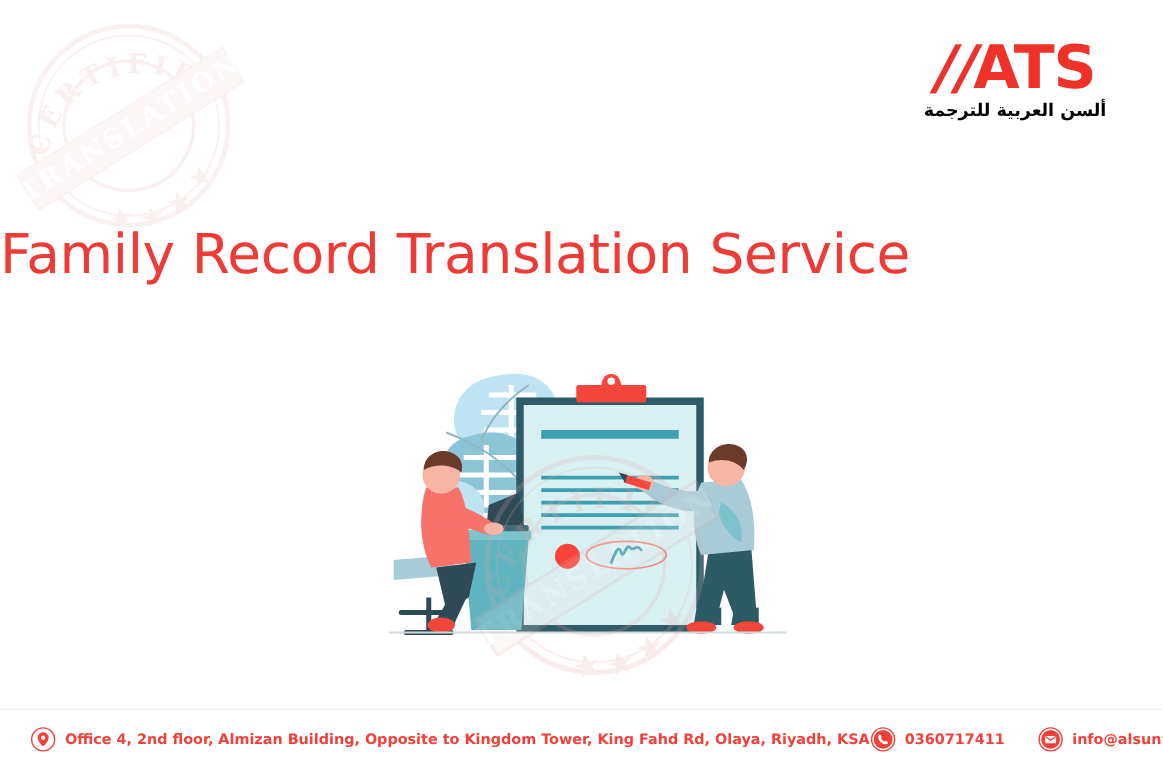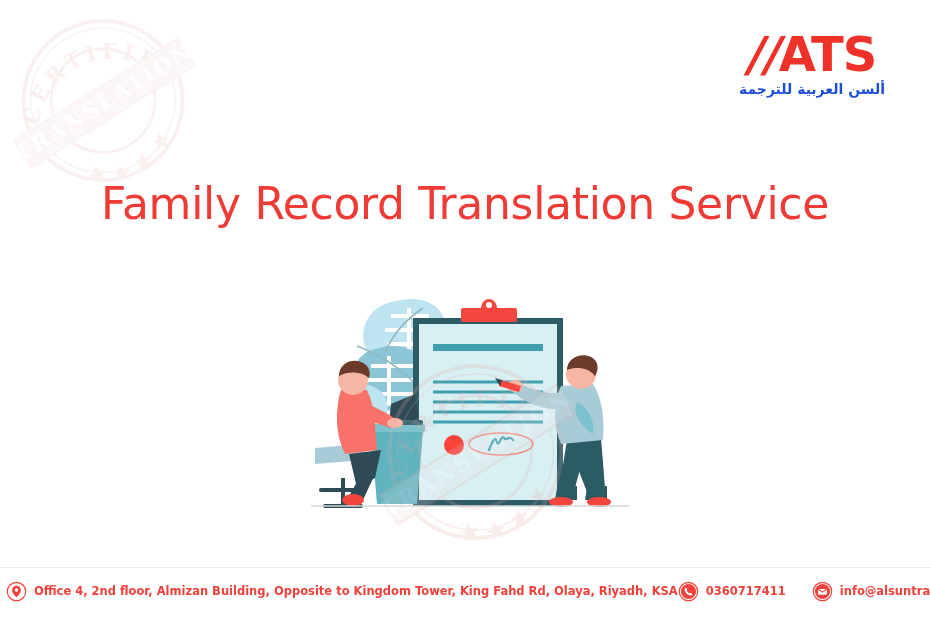--- a/index.html
+++ b/index.html
@@ -62,33 +62,33 @@
   }
   .logo-slash {
     display: inline-block;
     transform: skewX(-12deg);
     margin-right: -2px;
   }
   .logo-ar {
     margin-top: 4px;
     font-size: 14px;
     font-weight: bold;
-    color: #1d4ed8;
+    color: #000000;
     direction: rtl;
     font-family: "DejaVu Sans", sans-serif;
     letter-spacing: 0px;
   }
 
   
   .title {
     position: absolute;
     left: 0;
     right: 0;
     top: 178px;
-    text-align: center;
+    text-align: left;
     font-size: 44px;
     color: #ef3b36;
     font-family: "DejaVu Sans", sans-serif;
     font-weight: 400;
     letter-spacing: -0.3px;
   }
 
   
   .illustration {
     position: absolute;
@@ -108,21 +108,21 @@
     background: #ececec;
   }
   .footer {
     position: absolute;
     left: 0;
     right: 0;
     bottom: 14px;
     height: 30px;
     display: flex;
     align-items: center;
-    padding: 0 6px;
+    padding: 0 24px;
     box-sizing: border-box;
   }
   .f-item {
     display: flex;
     align-items: center;
     color: #f2403a;
     font-size: 11.5px;
     font-weight: bold;
     font-family: "DejaVu Sans", sans-serif;
     white-space: nowrap;

